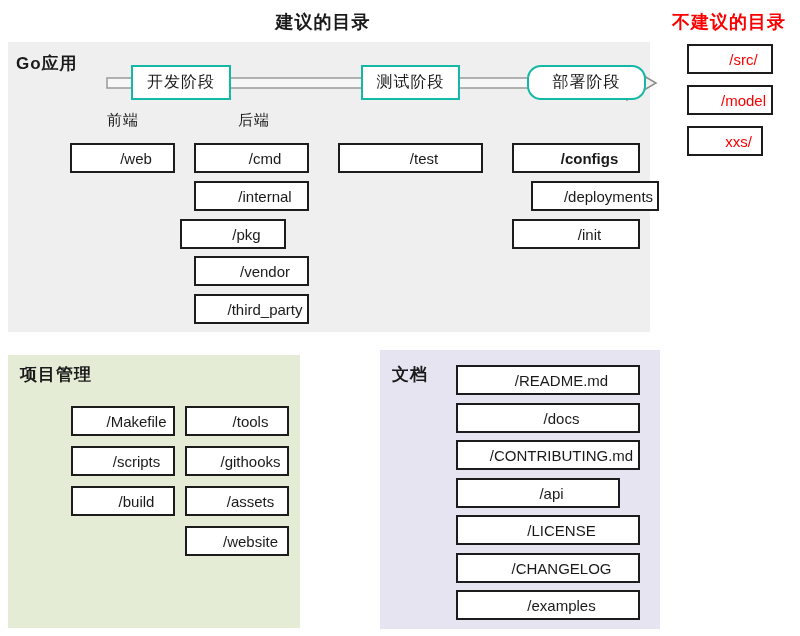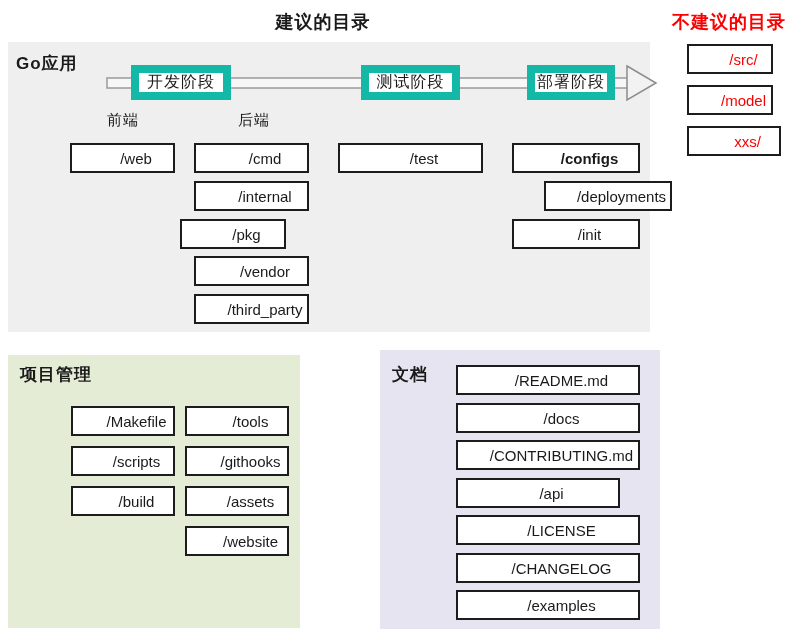--- a/index.html
+++ b/index.html
@@ -23,21 +23,21 @@
   .group-label{font-size:15px;text-align:center;letter-spacing:1px;}
   .dbox{
     position:absolute;box-sizing:border-box;height:30px;
     background:#ffffff;border:2px solid #1c1c1c;
     display:flex;align-items:center;justify-content:center;
     font-size:15px;line-height:1;padding-left:27px;
   }
   .dbox.red{color:#fa0000;}
   .stage{
     position:absolute;box-sizing:border-box;height:35px;
-    background:#ffffff;border:8px solid #14b8a6;
+    background:#ffffff;border:2px solid #14b8a6;
     display:flex;align-items:center;justify-content:center;
     font-size:16px;letter-spacing:1px;z-index:3;
   }
   svg{display:block;}
 </style>
 </head>
 <body>
 
 <div class="abs page-title" style="left:238px;top:10px;width:170px;">建议的目录</div>
 
@@ -47,42 +47,42 @@
 
 <div class="abs section-label" style="left:16px;top:52px;">Go应用</div>
 
 <svg class="abs" style="left:100px;top:55px;z-index:2;" width="565" height="60" viewBox="0 0 565 60">
   <rect x="7" y="23" width="521" height="10" fill="#f7f7f7" stroke="#9a9a9a" stroke-width="1.5"></rect>
   <polygon points="527,11 556,28 527,45" fill="#f2f2f2" stroke="#8c8c8c" stroke-width="1.5"></polygon>
 </svg>
 
 <div class="stage" style="left:131px;top:65px;width:100px;">开发阶段</div>
 <div class="stage" style="left:361px;top:65px;width:99px;">测试阶段</div>
-<div class="stage" style="left:527px;top:65px;width:88px;">部署阶段</div>
+<div class="stage" style="left:527px;top:65px;width:119px;border-radius:14px;">部署阶段</div>
 
 <div class="abs group-label" style="left:95px;top:111px;width:56px;">前端</div>
 <div class="abs group-label" style="left:226px;top:111px;width:56px;">后端</div>
 
 <div class="dbox" style="left:70px;top:143px;width:105px;">/web</div>
 
 <div class="dbox" style="left:194px;top:143px;width:115px;">/cmd</div>
 <div class="dbox" style="left:194px;top:181px;width:115px;">/internal</div>
 <div class="dbox" style="left:180px;top:219px;width:106px;">/pkg</div>
 <div class="dbox" style="left:194px;top:256px;width:115px;">/vendor</div>
 <div class="dbox" style="left:194px;top:294px;width:115px;">/third_party</div>
 
 <div class="dbox" style="left:338px;top:143px;width:145px;">/test</div>
 
 <div class="dbox" style="left:512px;top:143px;width:128px;font-weight:bold;">/configs</div>
-<div class="dbox" style="left:544px;top:181px;width:128px;">/deployments</div>
+<div class="dbox" style="left:531px;top:181px;width:128px;">/deployments</div>
 <div class="dbox" style="left:512px;top:219px;width:128px;">/init</div>
 
 <div class="dbox red" style="left:687px;top:44px;width:86px;">/src/</div>
 <div class="dbox red" style="left:687px;top:85px;width:86px;">/model</div>
-<div class="dbox red" style="left:687px;top:126px;width:94px;">xxs/</div>
+<div class="dbox red" style="left:687px;top:126px;width:76px;">xxs/</div>
 
 <div class="panel panel-green" style="left:8px;top:355px;width:292px;height:273px;"></div>
 <div class="abs section-label" style="left:20px;top:363px;">项目管理</div>
 
 <div class="dbox" style="left:71px;top:406px;width:104px;">/Makefile</div>
 <div class="dbox" style="left:71px;top:446px;width:104px;">/scripts</div>
 <div class="dbox" style="left:71px;top:486px;width:104px;">/build</div>
 
 <div class="dbox" style="left:185px;top:406px;width:104px;">/tools</div>
 <div class="dbox" style="left:185px;top:446px;width:104px;">/githooks</div>

